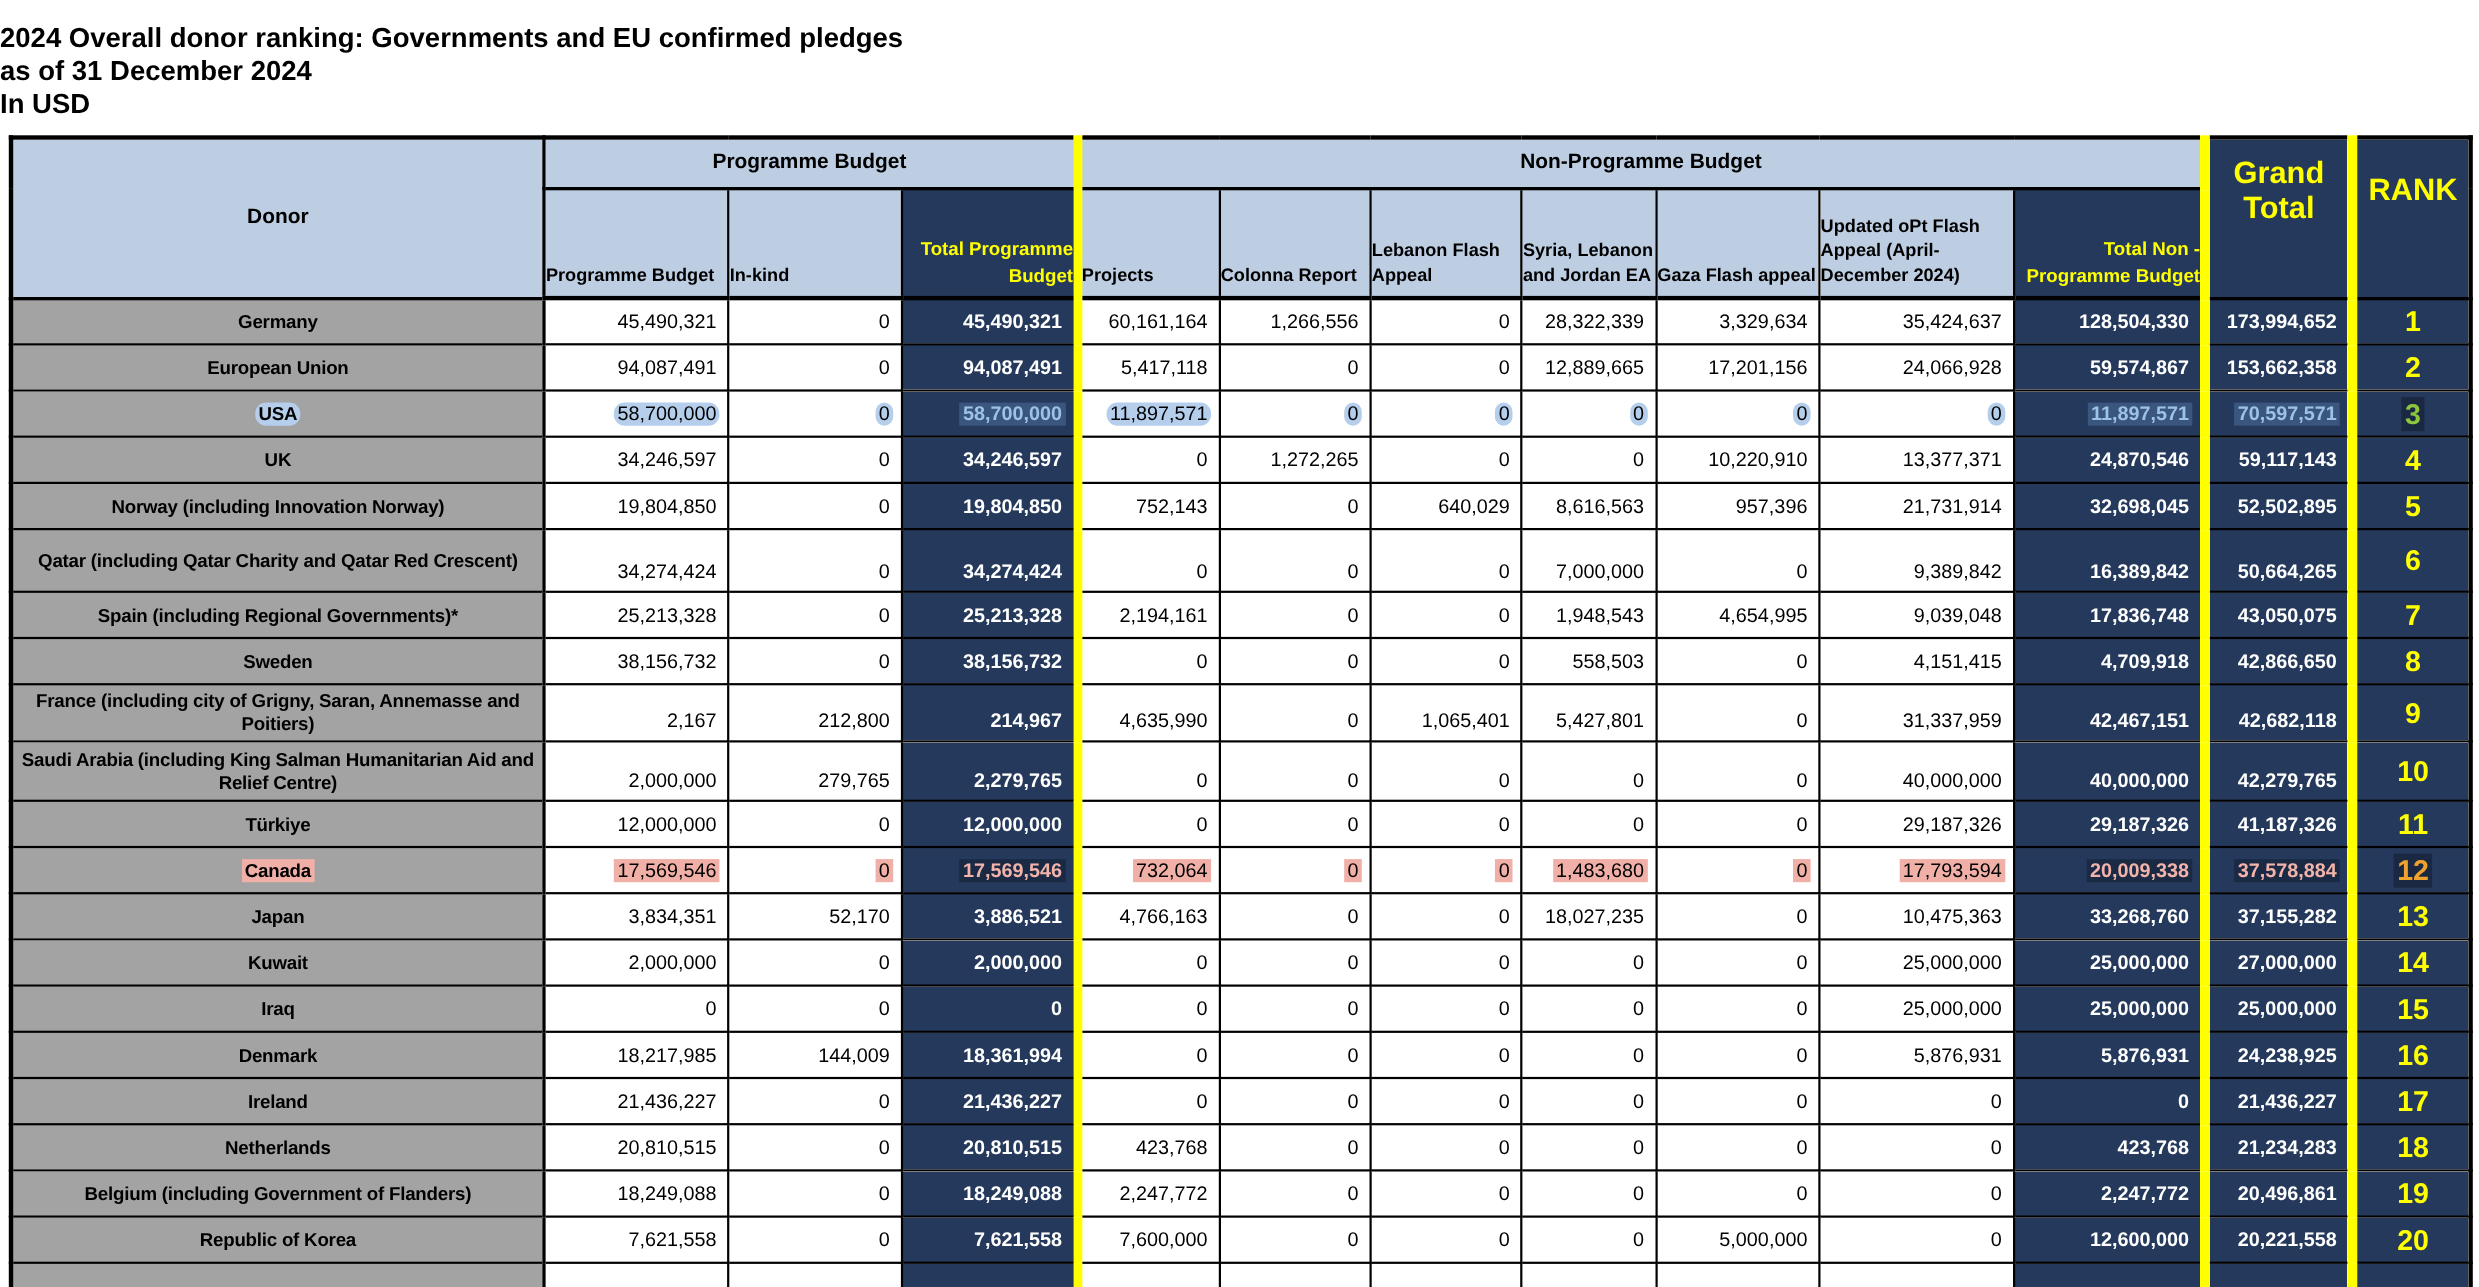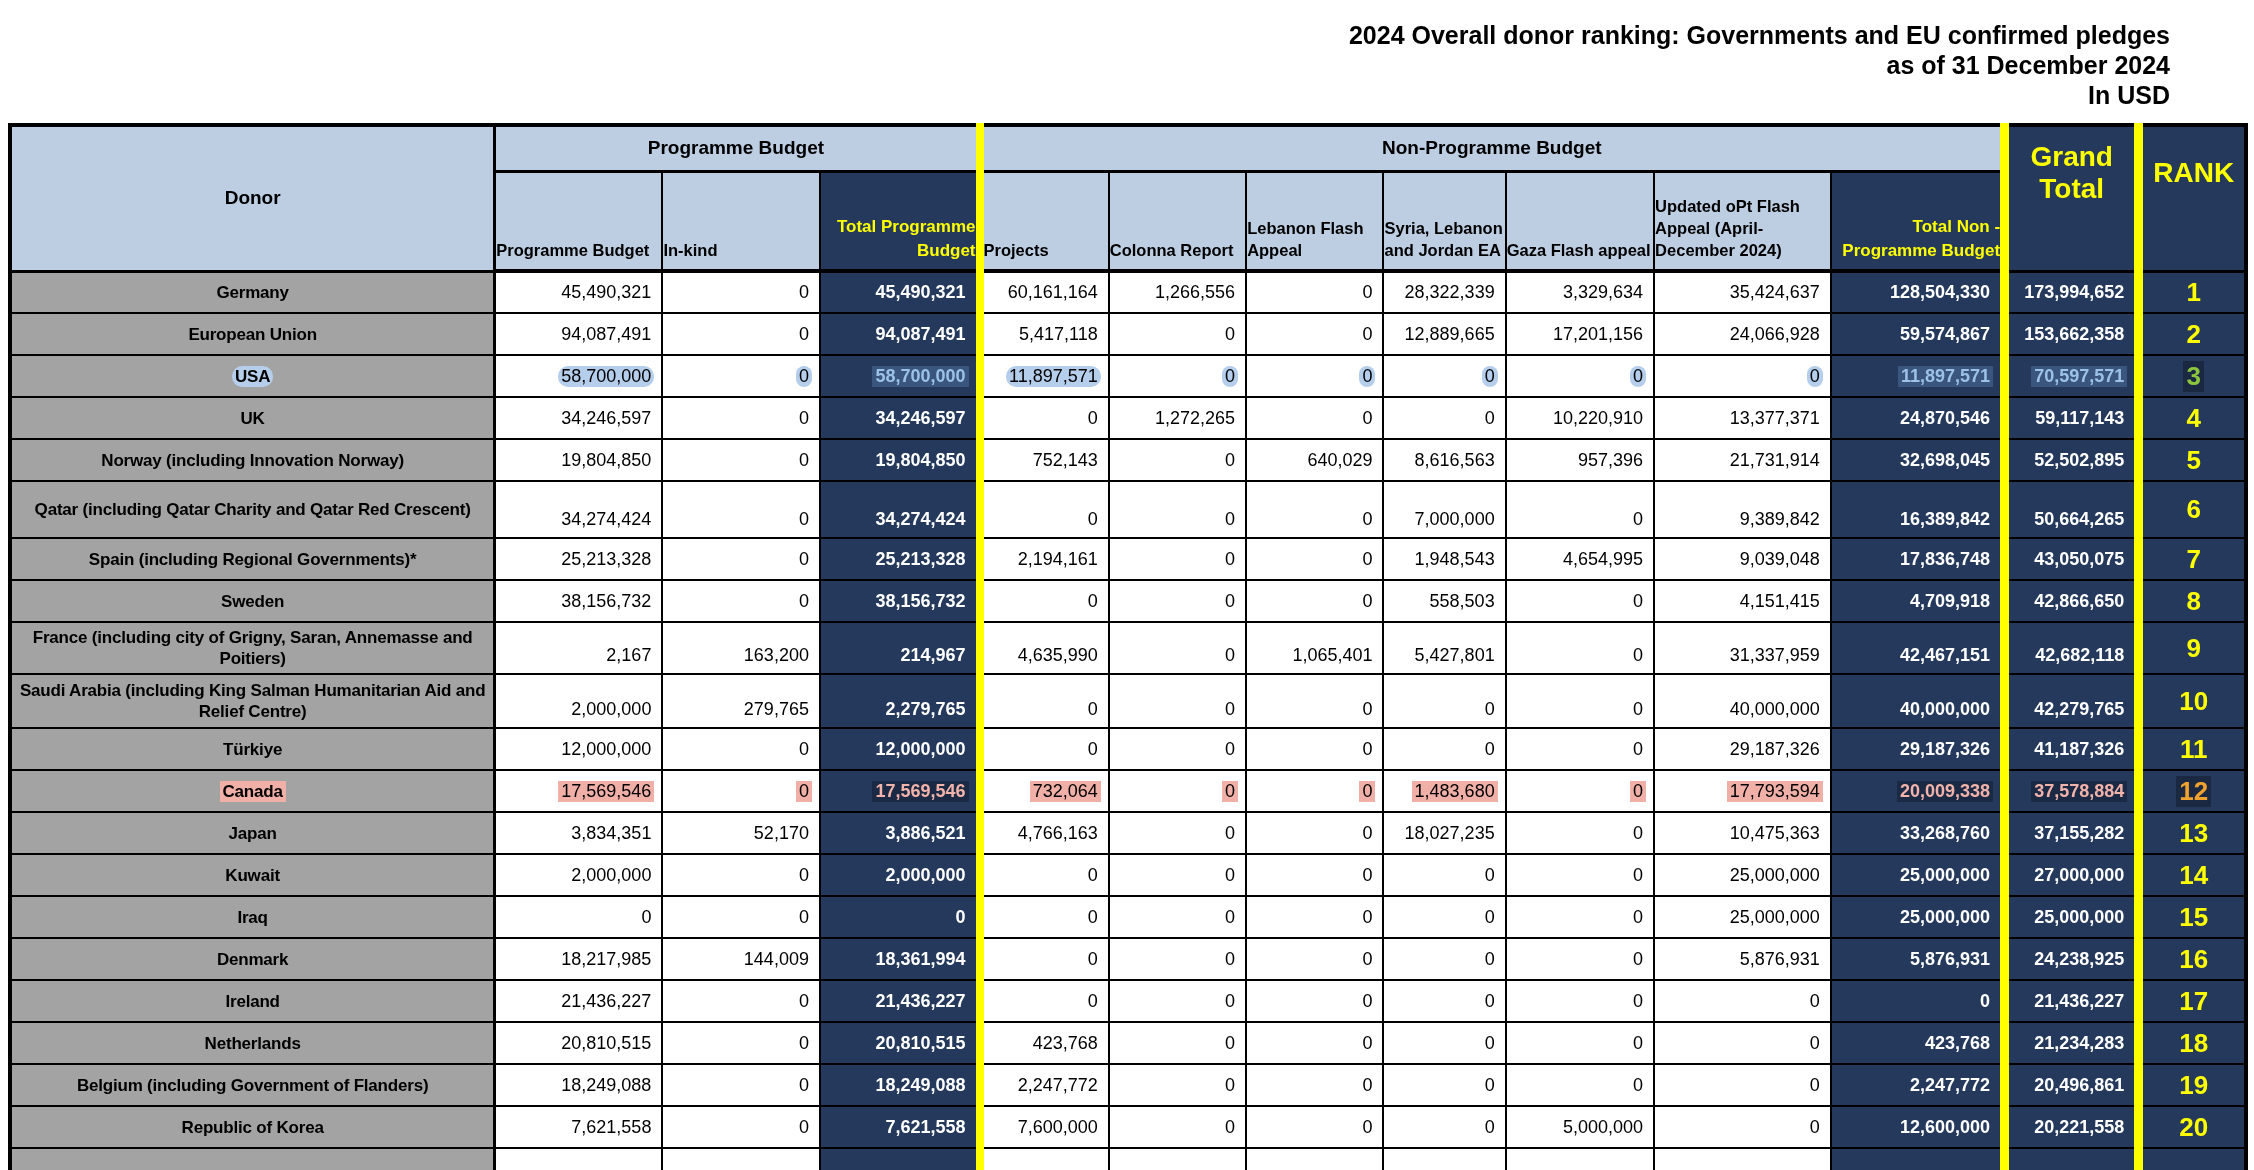--- a/index.html
+++ b/index.html
@@ -8,21 +8,21 @@
     width: 2254px;
     height: 1170px;
     background: #ffffff;
     overflow: hidden;
     font-family: "Liberation Sans", sans-serif;
     color: #000;
   }
   .title-block {
     width: 2170px;
     padding-top: 20px;
-    text-align: right;
+    text-align: left;
     font-weight: bold;
     font-size: 25px;
     line-height: 30px;
     color: #000;
   }
   table.donor-table {
     border-collapse: collapse;
     table-layout: fixed;
     margin-left: 8px;
     margin-top: 13px;
@@ -313,21 +313,21 @@
           <td class="num"><span class="v">558,503</span></td>
           <td class="num"><span class="v">0</span></td>
           <td class="num"><span class="v">4,151,415</span></td>
           <td class="dark-num yb9"><span class="v">4,709,918</span></td>
           <td class="dark-num yb9"><span class="v">42,866,650</span></td>
           <td class="rank"><span class="v">8</span></td>
         </tr>
         <tr class="data-row tall" style="height: 52px;">
           <td class="donor"><span class="v">France (including city of Grigny, Saran, Annemasse and Poitiers)</span></td>
           <td class="num"><span class="v">2,167</span></td>
-          <td class="num"><span class="v">163,200</span></td>
+          <td class="num"><span class="v">212,800</span></td>
           <td class="dark-num yb8"><span class="v">214,967</span></td>
           <td class="num"><span class="v">4,635,990</span></td>
           <td class="num"><span class="v">0</span></td>
           <td class="num"><span class="v">1,065,401</span></td>
           <td class="num"><span class="v">5,427,801</span></td>
           <td class="num"><span class="v">0</span></td>
           <td class="num"><span class="v">31,337,959</span></td>
           <td class="dark-num yb9"><span class="v">42,467,151</span></td>
           <td class="dark-num yb9"><span class="v">42,682,118</span></td>
           <td class="rank"><span class="v">9</span></td>

